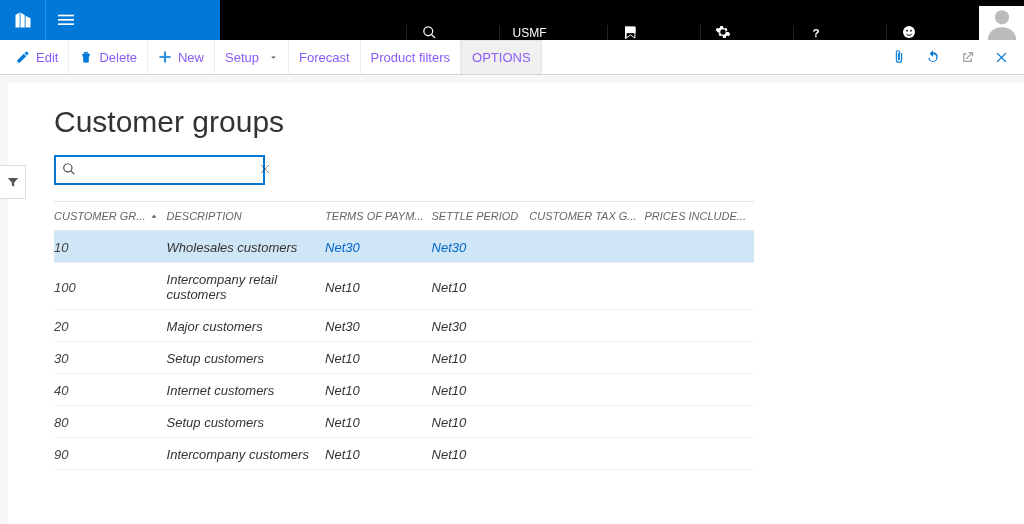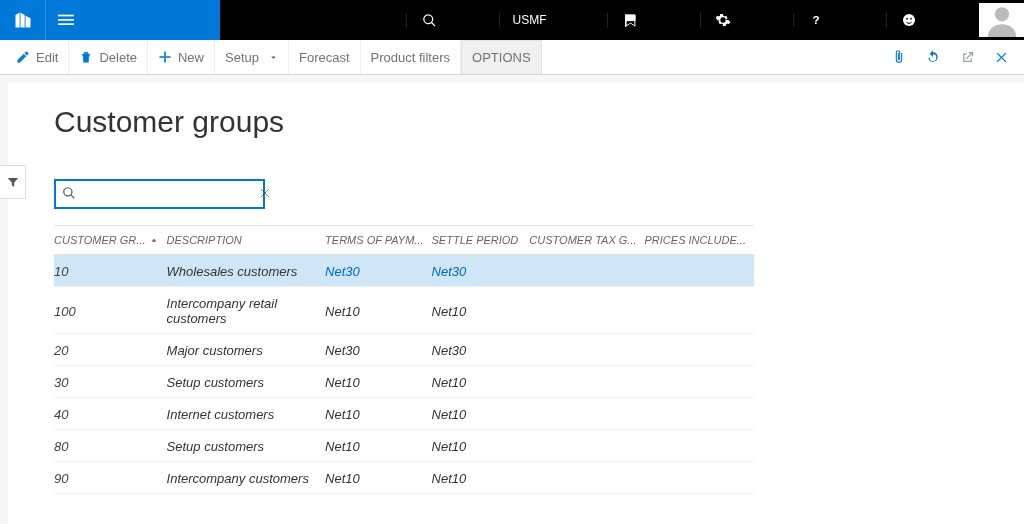--- a/index.html
+++ b/index.html
@@ -3,41 +3,41 @@
 <meta charset="utf-8">
 <style>
   * { box-sizing: border-box; margin: 0; padding: 0; }
   body { font-family: "Segoe UI", Arial, sans-serif; font-size: 13px; color: #333; background: #fff; width: 1024px; height: 524px; overflow: hidden; position: relative; }
   
   .top-bar { height: 40px; display: flex; background: #000; }
   .logo-box { width: 45px; height: 40px; background: #0078d7; display: flex; align-items: center; justify-content: center; }
   .logo-box svg { fill: #fff; }
   .hamburger-box { width: 175px; height: 40px; background: #0078d7; display: flex; align-items: center; padding-left: 12px; border-left: 1px solid rgba(255,255,255,0.18); }
   .hamburger-box svg { fill: #fff; }
-  .top-right { margin-left: auto; display: flex; align-items: center; gap: 48px; }
+  .top-right { margin-left: auto; display: flex; align-items: flex-end; gap: 48px; }
   .top-btn { width: 45px; display: flex; align-items: center; justify-content: center; color: #fff; cursor: pointer; border-left: 1px solid #222; }
   .top-btn.company { width: 60px; font-size: 12px; }
   .top-btn svg { fill: #fff; }
   .avatar-box { width: 45px; background: #fff; display: flex; align-items: center; justify-content: center; }
   .avatar-box svg { fill: #bbb; }
 
   .action-bar { height: 35px; border-bottom: 1px solid #d6d6d6; display: flex; align-items: stretch; padding: 0 6px; background:#fff; }
-  .action-item { display: flex; align-items: center; padding: 0 10px; font-size: 13px; color: #737373; cursor: pointer; border-right: 1px solid #eee; gap:6px; }
+  .action-item { display: flex; align-items: center; padding: 0 10px; font-size: 13px; color: #8b5cf6; cursor: pointer; border-right: 1px solid #eee; gap:6px; }
   .action-item.last-group { border-right: none; }
   .action-item.options { background: #f0f0f0; font-weight: 400; border:1px solid #e3e3e3; border-bottom:none }
   .action-icon { width: 14px; height: 14px; }
   .blue-ico svg { fill:#0078d7; stroke:#0078d7; }
   .spacer { flex: 1; }
   .right-btn { width: 34px; display:flex; align-items:center; justify-content:center; cursor:pointer; }
   .right-btn svg { fill:#0078d7; }
   .right-btn.dim svg { fill:#9aa1a6; }
 
   .content { position:absolute; top:75px; left:0; right:0; bottom:0; background:#f7f7f7; padding: 8px 0 0 8px; }
   .page { background:#fff; height:100%; padding: 22px 46px 0 46px; position:relative; }
-  h1.page-title { font-weight: 300; font-size: 30px; color:#333; margin-bottom: 40px; }
+  h1.page-title { font-weight: 300; font-size: 30px; color:#333; margin-bottom: 16px; }
   
   .filter-tab { position:absolute; left:0; top:165px; width:26px; height:34px; background:#fff; border:1px solid #ddd; border-left:none; display:flex; align-items:center; justify-content:center; cursor:pointer; z-index:5;}
   .filter-tab svg { fill:#555; }
   
   .search-box { border:2px solid #0078d7; height:30px; width:211px; display:flex; align-items:center; padding: 0 6px; margin-bottom: 16px; }
   .search-box input { border:none; outline:none; flex:1; font-size:13px; padding-left:6px }
   .search-box .sicon svg { width:14px; height:14px; fill:#555 }
   .search-box .clear { cursor:pointer }
   .search-box .clear svg { width:14px; height:14px; fill:#333; stroke:#333; stroke-width:1 }
 

